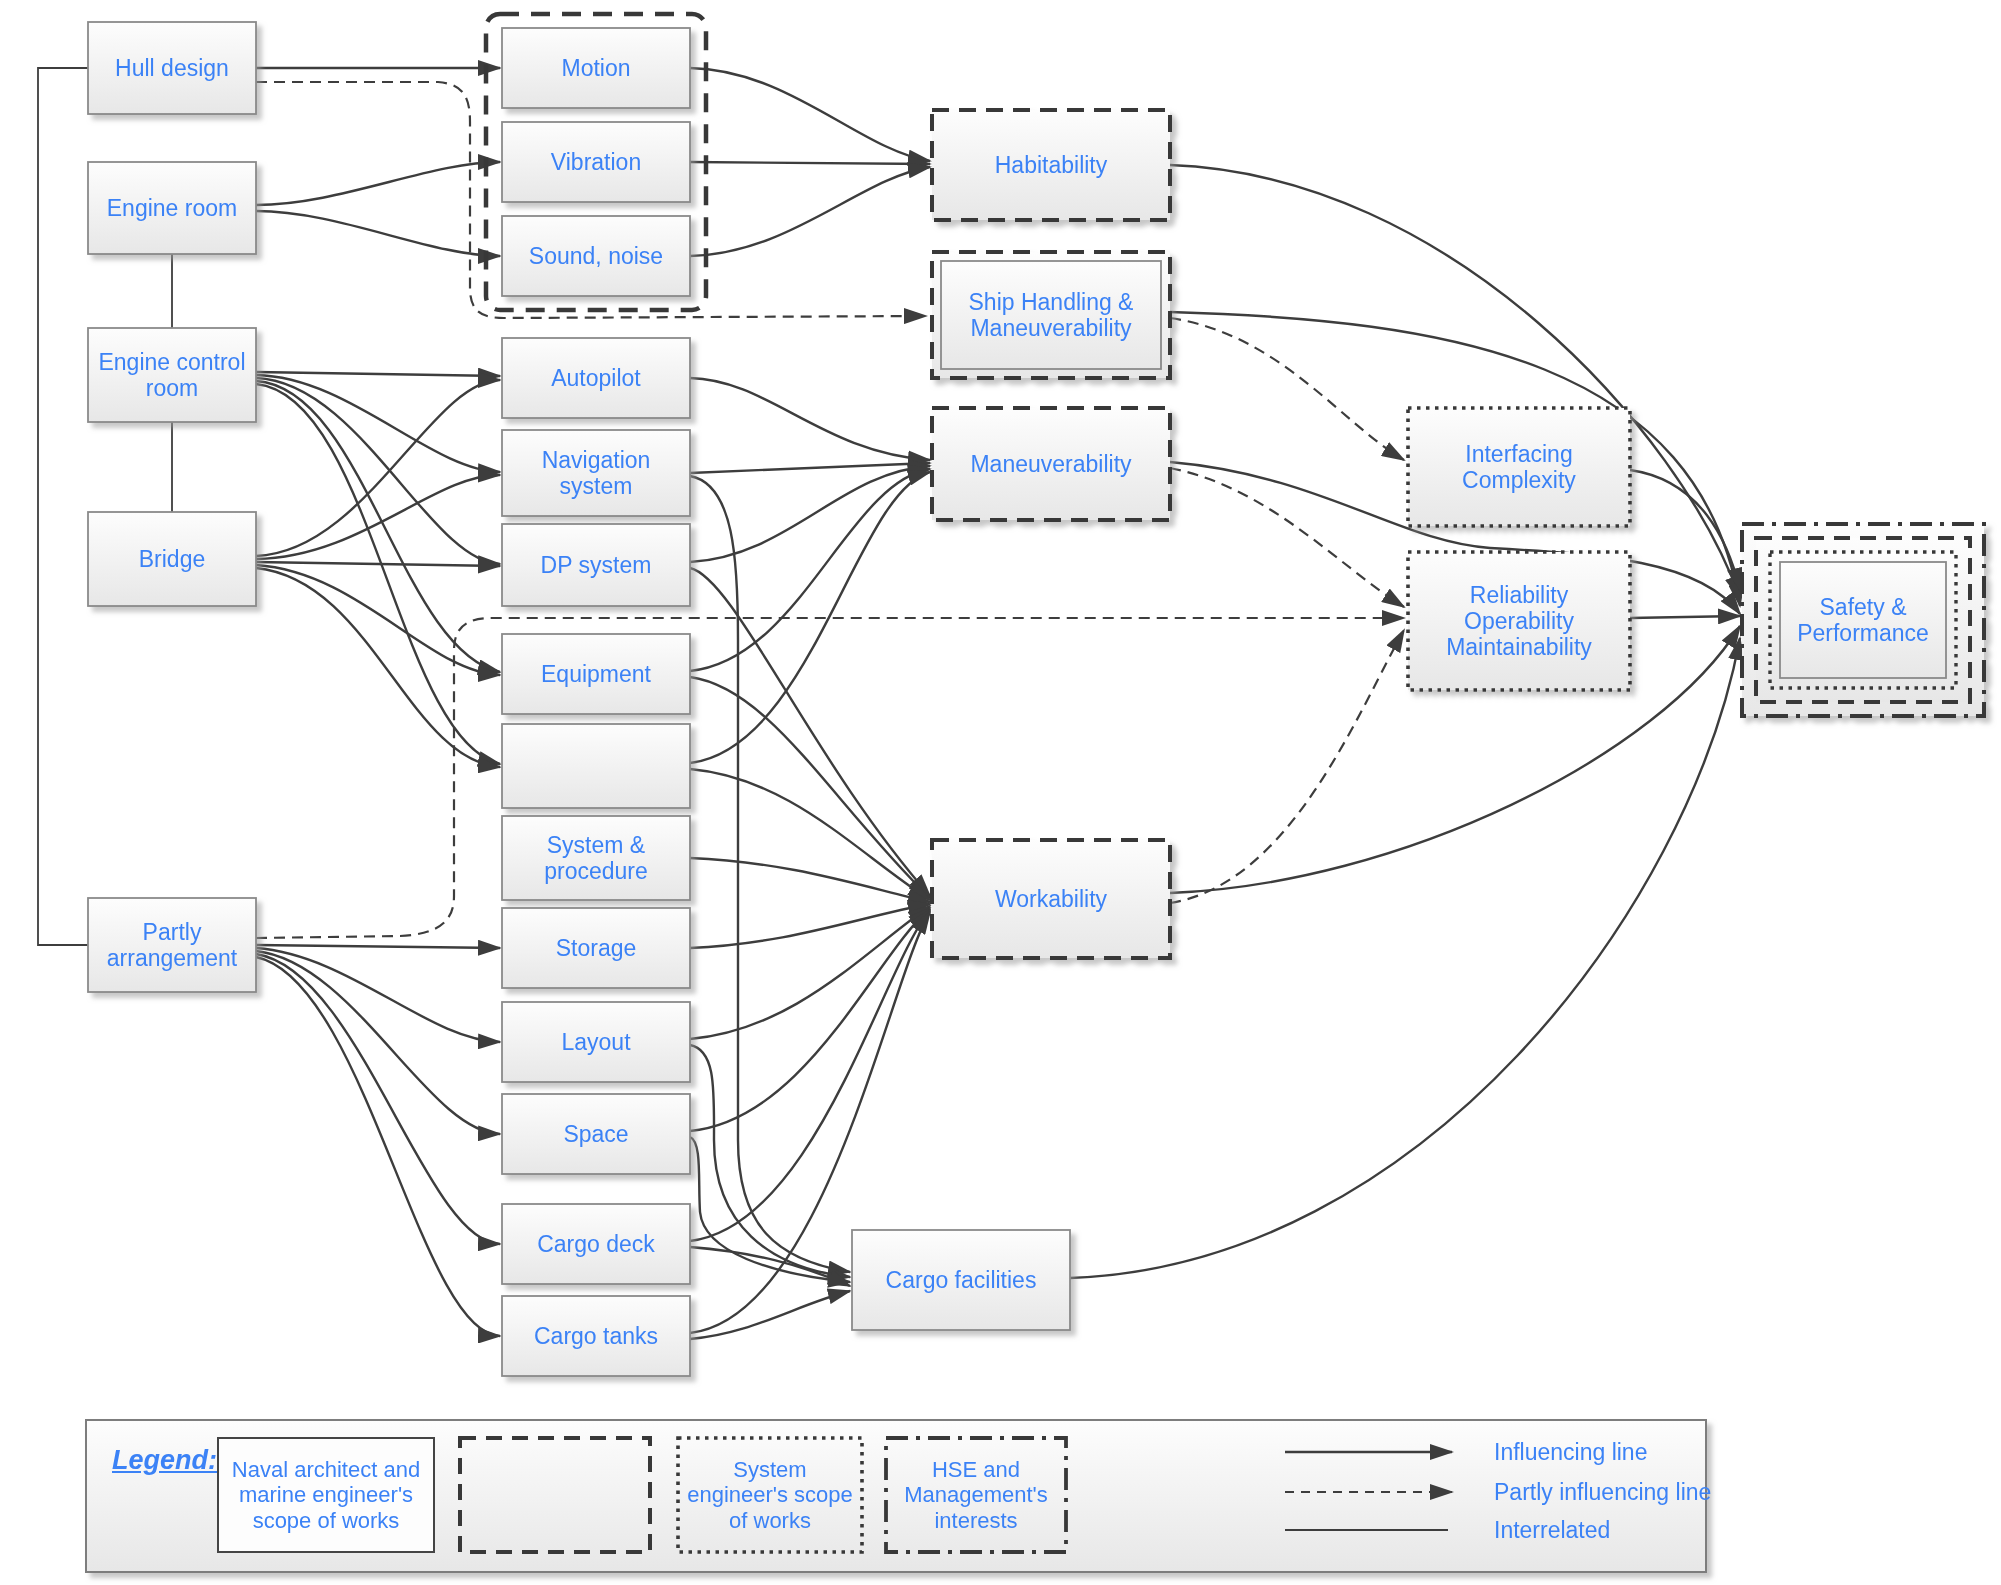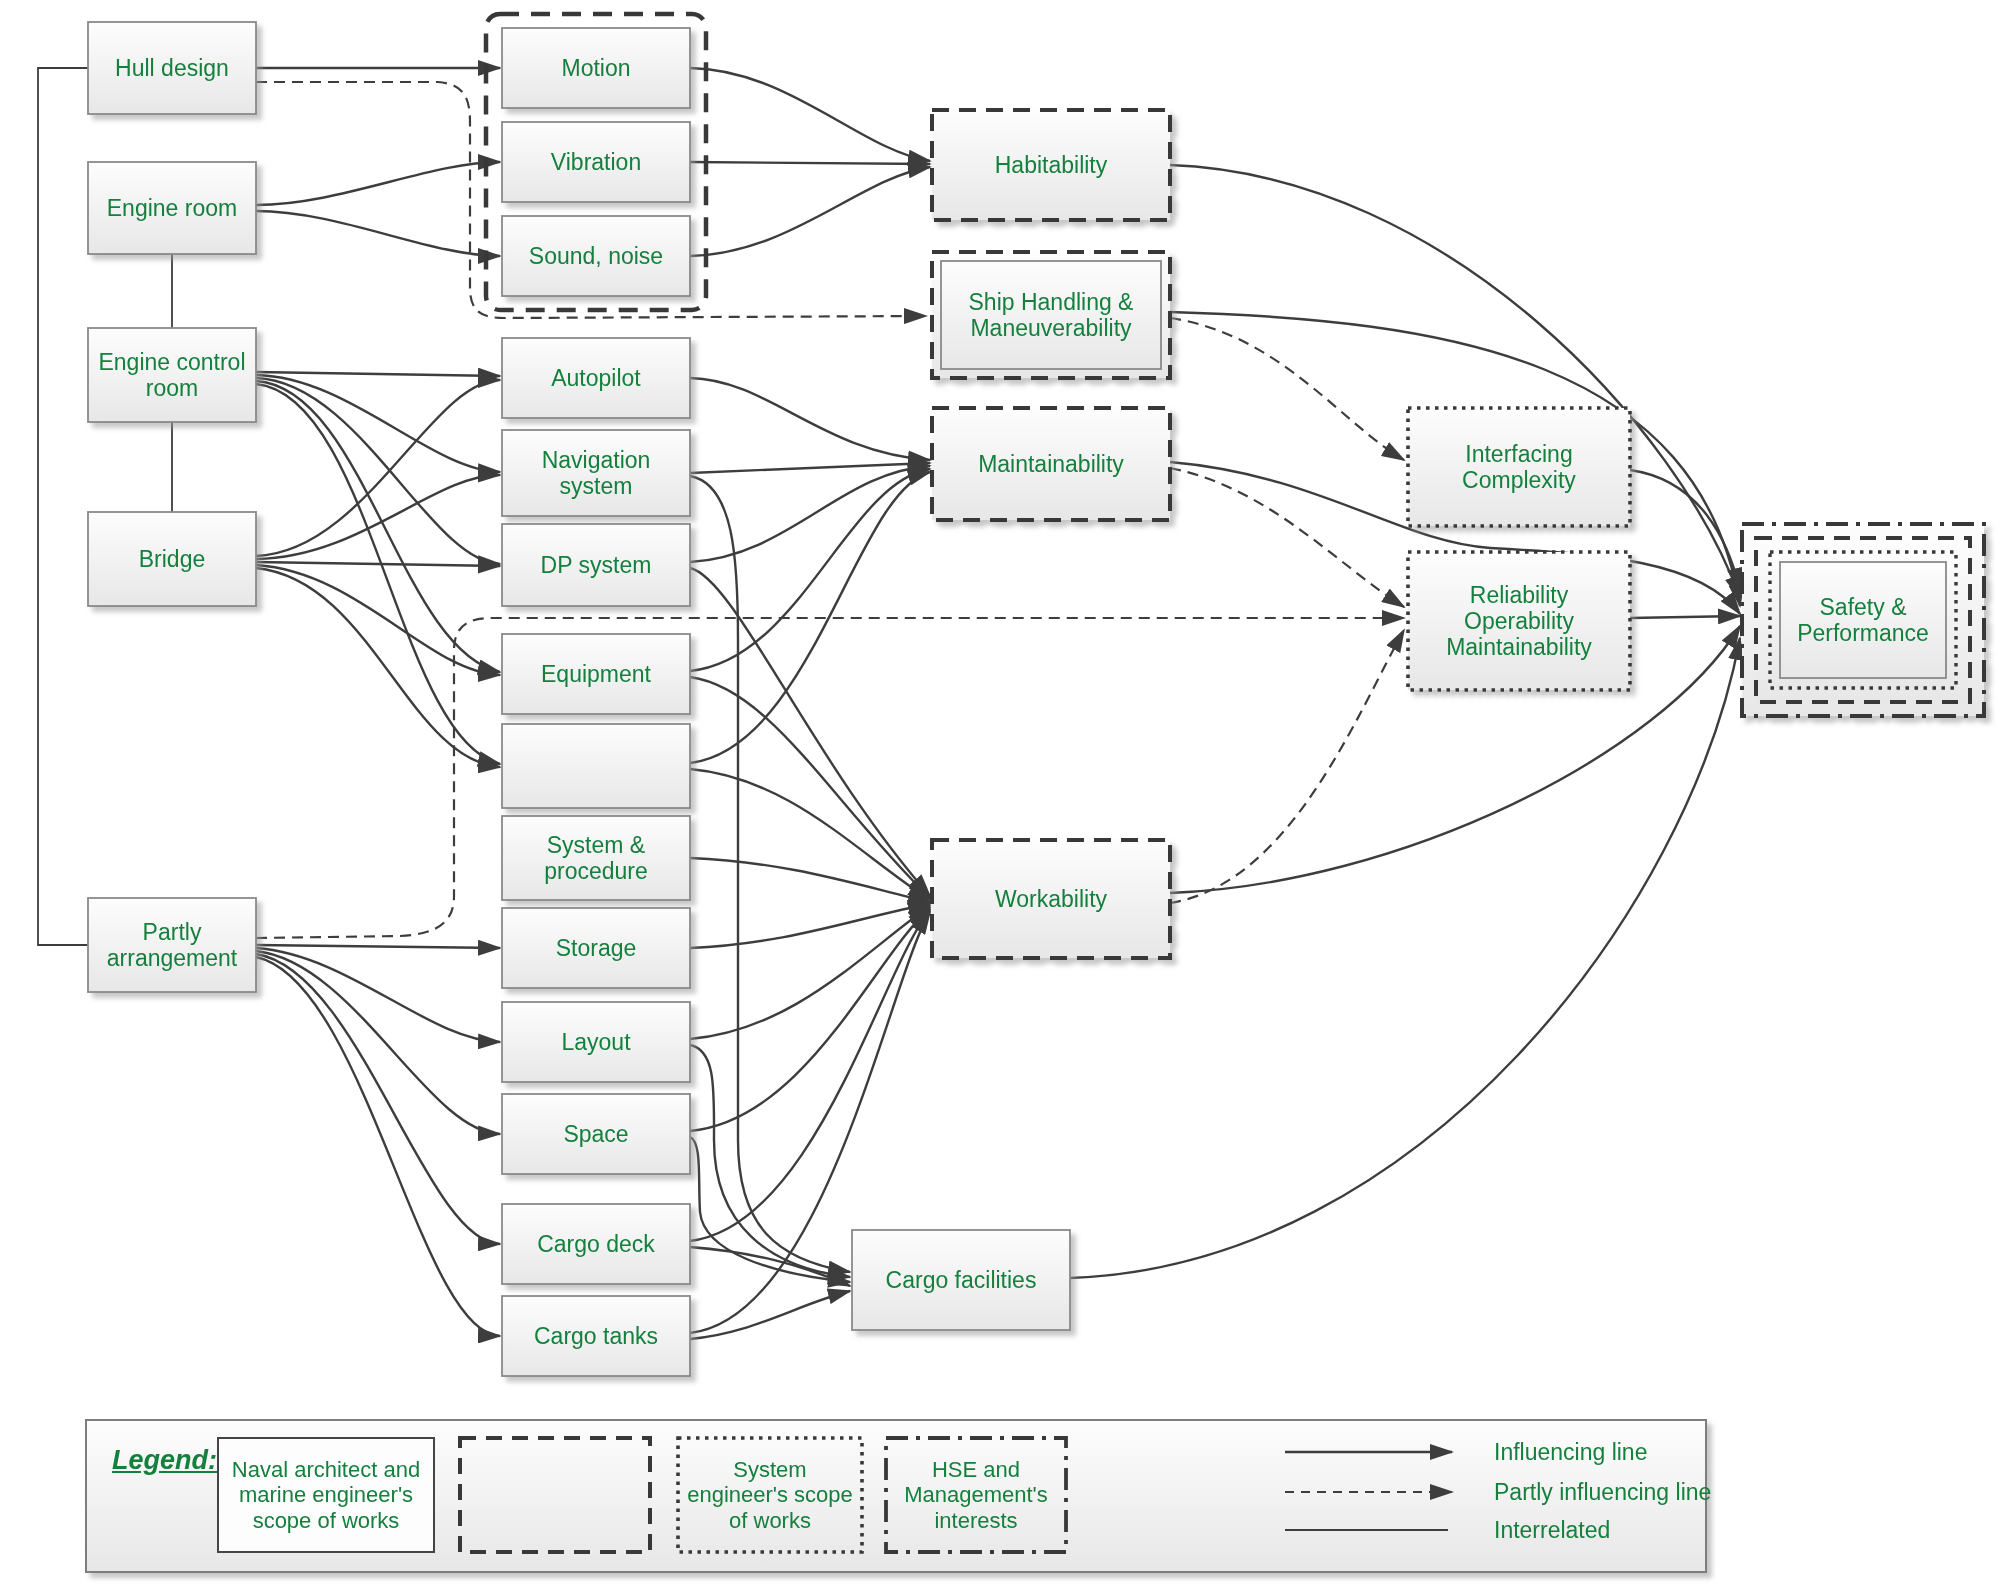--- a/index.html
+++ b/index.html
@@ -1,20 +1,20 @@
 <!DOCTYPE html>
 <html><head>
 <meta charset="utf-8">
 <style>
   html,body{margin:0;padding:0;background:#ffffff;}
   #stage{position:relative;width:2001px;height:1585px;background:#ffffff;overflow:hidden;
          font-family:"Liberation Sans",sans-serif;}
   #wires{position:absolute;left:0;top:0;}
   .lbl{position:absolute;display:flex;align-items:center;justify-content:center;
-       text-align:center;font-size:23px;line-height:1.14;color:#15803d;
+       text-align:center;font-size:23px;line-height:1.14;color:#3b82f6;
        padding:0 8px;box-sizing:border-box;pointer-events:none;}
   .lbl.small{font-size:22px;border-radius:7px;}
   .lbl.left{justify-content:flex-start;text-align:center;font-size:23px;}
   .legend-title{font-size:27px;font-weight:bold;text-decoration:underline;
                 justify-content:flex-start;text-align:center;font-style:italic;}
 </style>
 </head>
 <body>
 
 <div id="stage">
@@ -163,21 +163,21 @@
 <div class="lbl" style="left:502px;top:524px;width:188px;height:82px">DP system</div>
 <div class="lbl" style="left:502px;top:634px;width:188px;height:80px">Equipment</div>
 <div class="lbl" style="left:502px;top:816px;width:188px;height:84px">System &amp; procedure</div>
 <div class="lbl" style="left:502px;top:908px;width:188px;height:80px">Storage</div>
 <div class="lbl" style="left:502px;top:1002px;width:188px;height:80px">Layout</div>
 <div class="lbl" style="left:502px;top:1094px;width:188px;height:80px">Space</div>
 <div class="lbl" style="left:502px;top:1204px;width:188px;height:80px">Cargo deck</div>
 <div class="lbl" style="left:502px;top:1296px;width:188px;height:80px">Cargo tanks</div>
 <div class="lbl" style="left:932px;top:110px;width:238px;height:110px">Habitability</div>
 <div class="lbl" style="left:941px;top:261px;width:220px;height:108px">Ship Handling &amp; Maneuverability</div>
-<div class="lbl" style="left:932px;top:408px;width:238px;height:112px">Maintainability</div>
+<div class="lbl" style="left:932px;top:408px;width:238px;height:112px">Maneuverability</div>
 <div class="lbl" style="left:932px;top:840px;width:238px;height:118px">Workability</div>
 <div class="lbl" style="left:852px;top:1230px;width:218px;height:100px">Cargo facilities</div>
 <div class="lbl" style="left:1408px;top:408px;width:222px;height:118px">Interfacing Complexity</div>
 <div class="lbl" style="left:1408px;top:552px;width:222px;height:138px">Reliability Operability Maintainability</div>
 <div class="lbl" style="left:1780px;top:562px;width:166px;height:116px">Safety &amp; Performance</div>
 
 <div class="lbl legend-title" style="left:104px;top:1440px;width:130px;height:40px">Legend:</div>
 <div class="lbl small" style="left:218px;top:1438px;width:216px;height:114px">Naval architect and marine engineer's scope of works</div>
 <div class="lbl small" style="left:678px;top:1438px;width:184px;height:114px">System engineer's scope of works</div>
 <div class="lbl small" style="left:886px;top:1438px;width:180px;height:114px">HSE and Management's interests</div>

